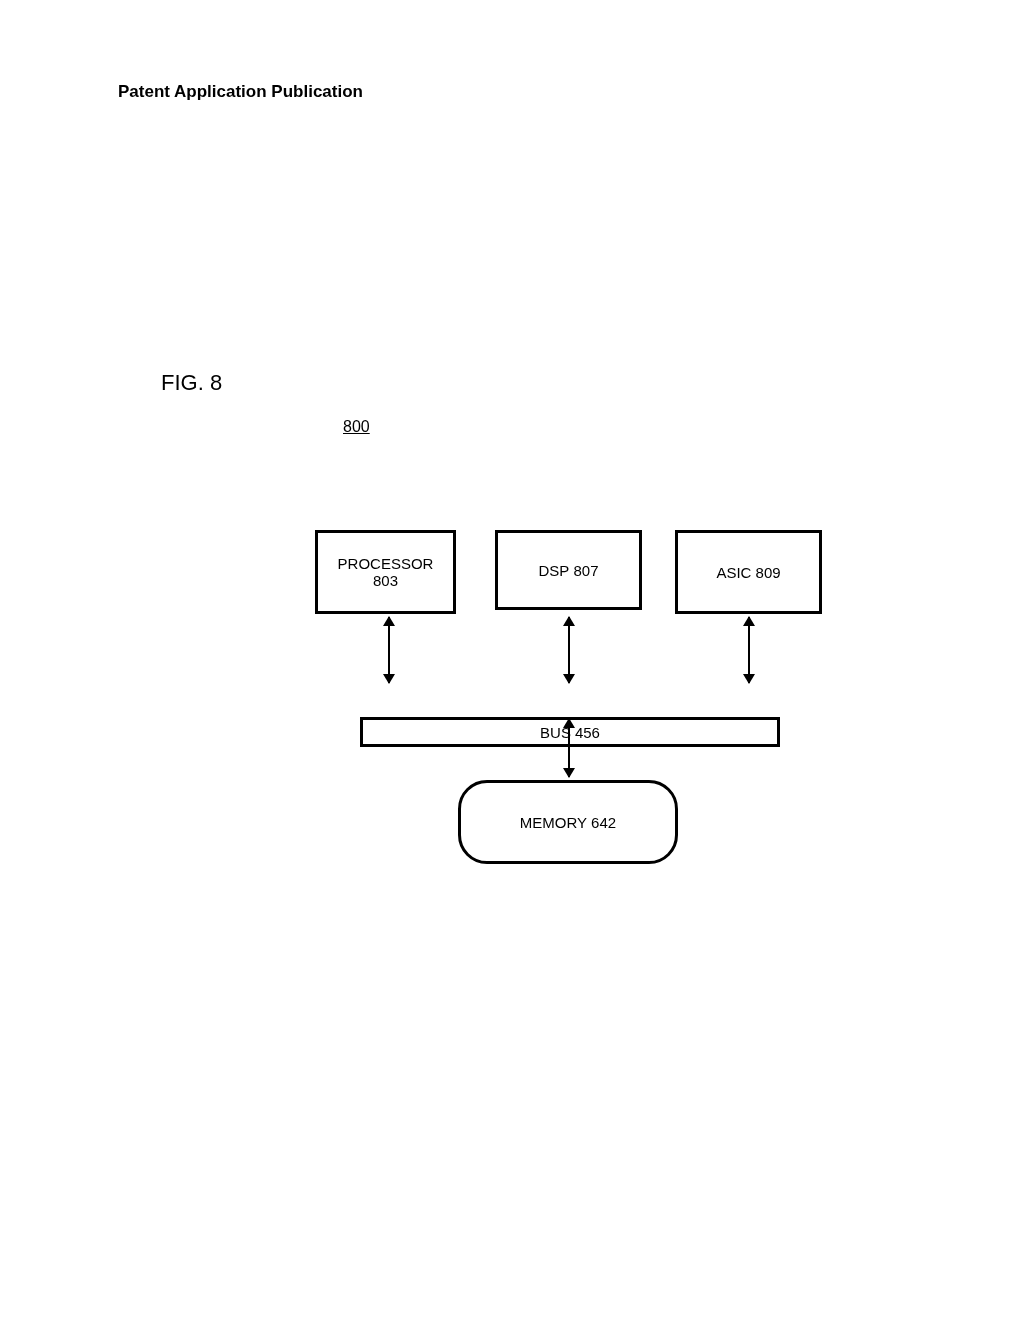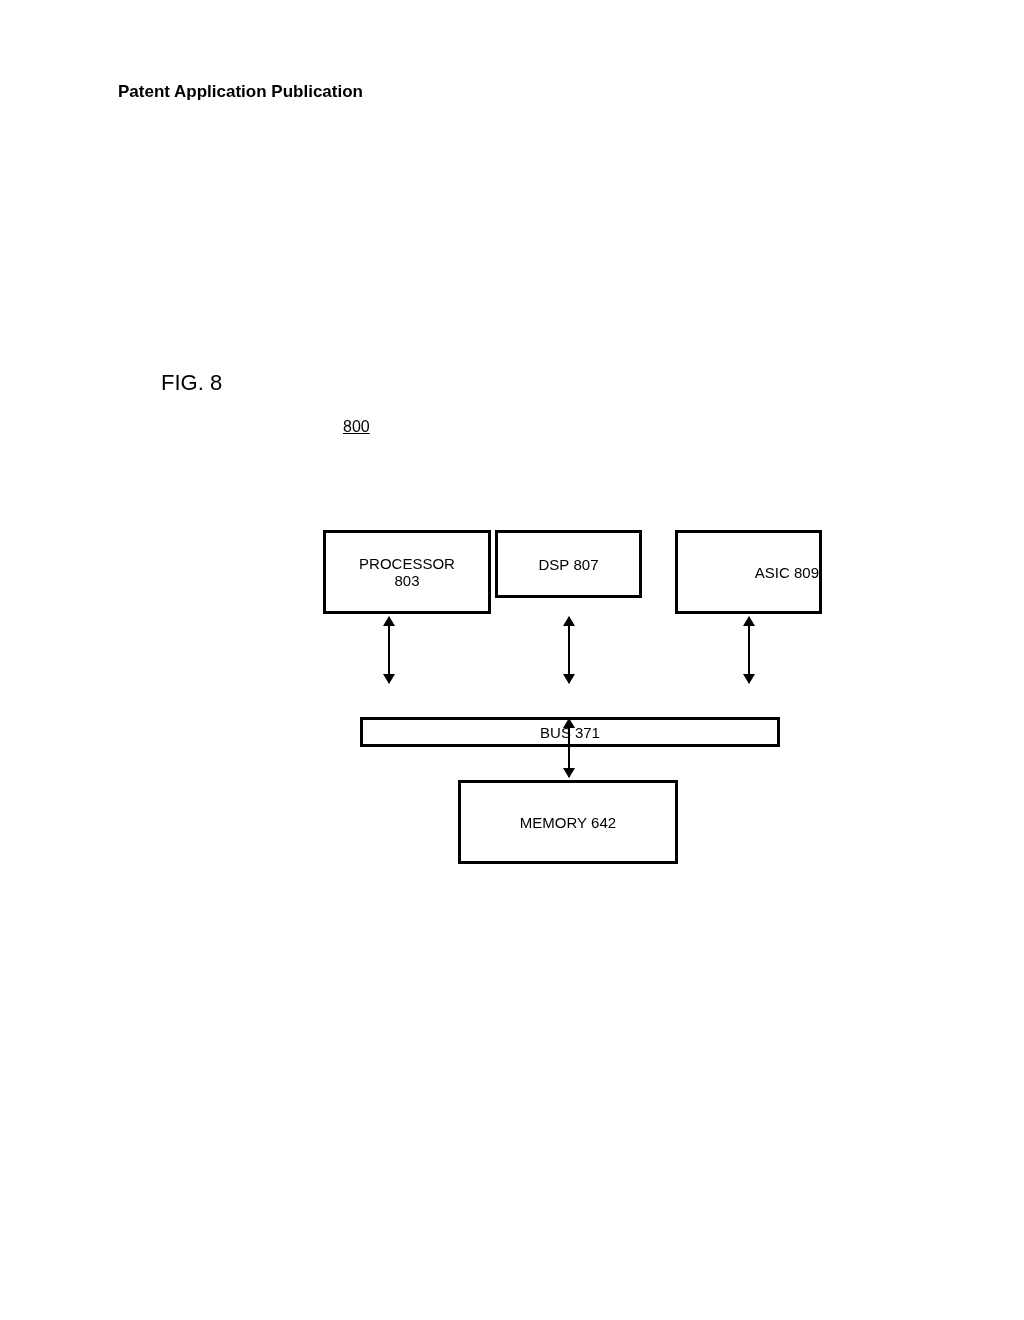--- a/index.html
+++ b/index.html
@@ -69,53 +69,52 @@
   }
   .box .label-line {
     white-space: nowrap;
   }
   .ref {
   }
   
   .processor {
     left: 15px;
     top: 0;
-    width: 168px;
+    width: 141px;
     height: 84px;
-    margin-left: 8px;
   }
   .dsp {
     left: 195px;
     top: 0;
     width: 147px;
-    height: 68px;
+    height: 80px;
   }
   .asic {
     left: 375px;
     top: 0;
     width: 147px;
     height: 84px;
-    align-items: flex-end;
   }
   .bus {
     left: 60px;
     top: 156px;
     width: 420px;
     height: 30px;
     flex-direction: row;
     gap: 4px;
     margin-top: 31px;
   }
   .memory {
     left: 158px;
     top: 250px;
     width: 220px;
     height: 84px;
     flex-direction: row;
     gap: 4px;
+    border-radius: 29px;
   }
   
   .arrow {
     position: absolute;
     width: 2px;
     background: #000;
   }
   .arrow::before,
   .arrow::after {
     content: '';
@@ -166,21 +165,21 @@
     </div>
 
     <div class="box asic">
       <span class="label-line">
         <span>ASIC</span>&nbsp;<span class="ref">809</span>
       </span>
     </div>
 
     <div class="box bus">
       <span>BUS</span>
-      <span class="ref">371</span>
+      <span class="ref">456</span>
     </div>
 
     <div class="box memory">
       <span>MEMORY</span>
       <span class="ref">642</span>
     </div>
 
     <div class="arrow arrow-proc"></div>
     <div class="arrow arrow-dsp"></div>
     <div class="arrow arrow-asic"></div>

